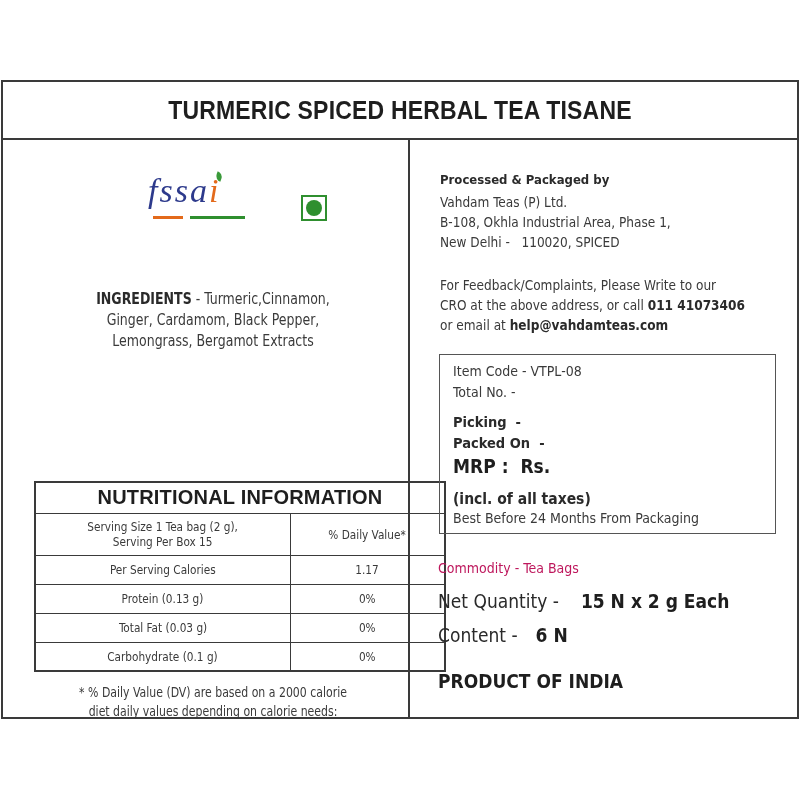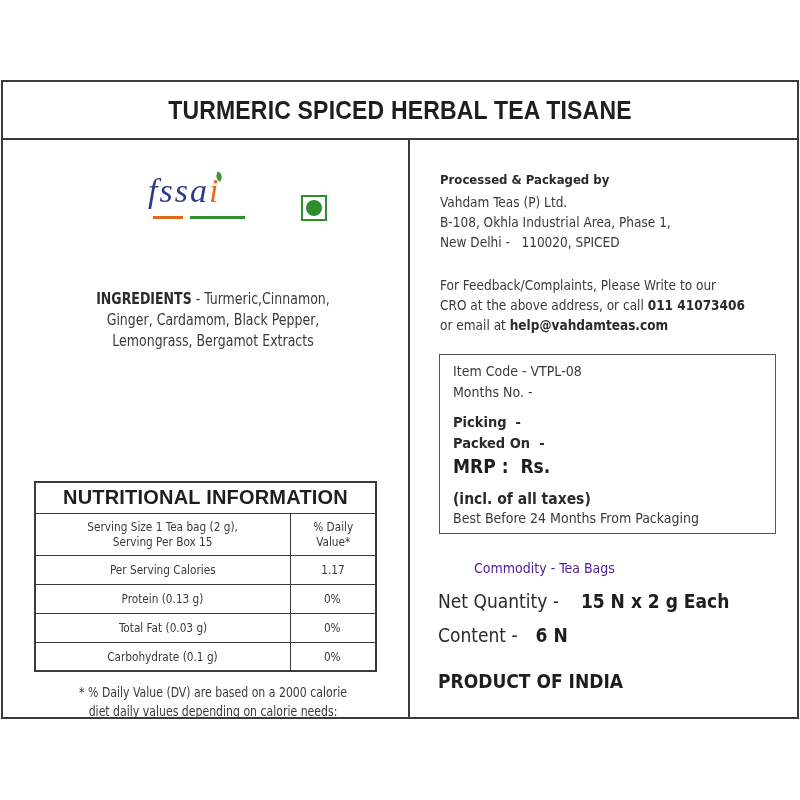--- a/index.html
+++ b/index.html
@@ -52,21 +52,21 @@
     }
 
     .ingredients {
       position: absolute; left: 50px; top: 149px; width: 320px;
       text-align: center; font-size: 15px; line-height: 21px; color: #3a3a3a;
       transform: scaleX(0.93); transform-origin: center;
     }
     .ingredients b { font-weight: bold; color: #2a2a2a; }
 
     .nutri-table {
-      position: absolute; left: 31px; top: 341px; width: 343px;
+      position: absolute; left: 31px; top: 341px; width: 412px;
       border: 2px solid #3a3a3a; border-collapse: collapse;
     }
     .nutri-table td, .nutri-table th { border: 1.5px solid #3a3a3a; text-align: center; color: #3a3a3a; }
     .nutri-table th.head {
       font-family: "Liberation Sans", sans-serif; font-weight: bold; font-size: 20px;
       height: 31px; color: #1e1e1e; letter-spacing: 0.2px;
     }
     .nutri-table td { font-size: 13px; height: 29px; }
     .nutri-table td.c1 { width: 255px; }
     .nutri-table tr.serving td { height: 42px; line-height: 15px; }
@@ -91,21 +91,21 @@
     .feedback b { color: #2a2a2a; text-align: right; }
 
     .batch-box {
       position: absolute; left: 29px; top: 214px; width: 337px; height: 180px;
       border: 1.5px solid #555;
     }
     .batch-box .line { position: absolute; left: 13px; font-size: 14px; color: #3a3a3a; }
     .batch-box .bold { font-weight: bold; color: #2a2a2a; font-size: 14.5px; margin-top: 9px; }
     .batch-box .mrp { font-weight: bold; font-size: 19px; color: #1e1e1e; }
 
-    .commodity { position: absolute; left: 28px; top: 420px; font-size: 14px; color: #4c1d95; margin-left: 36px; }
+    .commodity { position: absolute; left: 28px; top: 420px; font-size: 14px; color: #be185d; }
     .netqty { position: absolute; left: 28px; top: 450px; font-size: 19px; color: #2a2a2a; }
     .netqty b, .content b { font-weight: bold; color: #1e1e1e; }
     .content { position: absolute; left: 28px; top: 484px; font-size: 19px; color: #2a2a2a; }
     .origin { position: absolute; left: 28px; top: 530px; font-weight: bold; font-size: 19px; color: #1e1e1e; }
     .sp { display: inline-block; }
   </style>
 </head>
 <body>
 
 <div class="label-frame">
@@ -175,21 +175,21 @@
     </div>
 
     <div class="feedback">
       <div>For Feedback/Complaints, Please Write to our</div>
       <div><span>CRO at the above address, or call </span><b>011 41073406</b></div>
       <div><span>or email at </span><b>help@vahdamteas.com</b></div>
     </div>
 
     <div class="batch-box">
       <div class="line" style="top:8px">Item Code - VTPL-08</div>
-      <div class="line" style="top:29px">Months No. -</div>
+      <div class="line" style="top:29px">Total No. -</div>
       <div class="line bold" style="top:50px; white-space:pre">Picking  -</div>
       <div class="line bold" style="top:71px; white-space:pre">Packed On  -</div>
       <div class="line mrp" style="top:100px; white-space:pre">MRP :  Rs.</div>
       <div class="line bold" style="top:126px; font-size:15.5px">(incl. of all taxes)</div>
       <div class="line" style="top:155px">Best Before 24 Months From Packaging</div>
     </div>
 
     <div class="commodity">Commodity - Tea Bags</div>
     <div class="netqty"><span>Net Quantity -</span><span class="sp" style="width:22px"></span><b>15 N x 2 g Each</b></div>
     <div class="content"><span>Content -</span><span class="sp" style="width:18px"></span><b>6 N</b></div>

